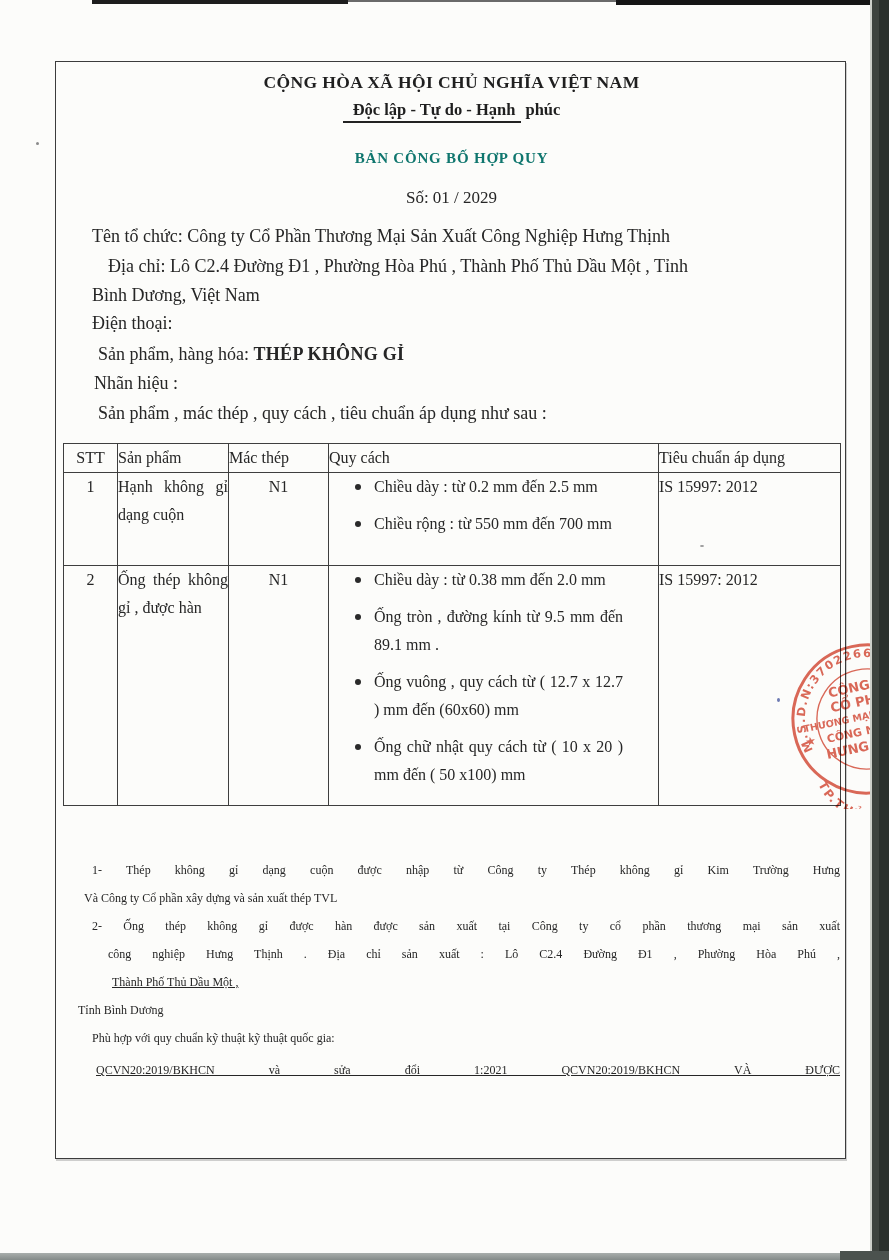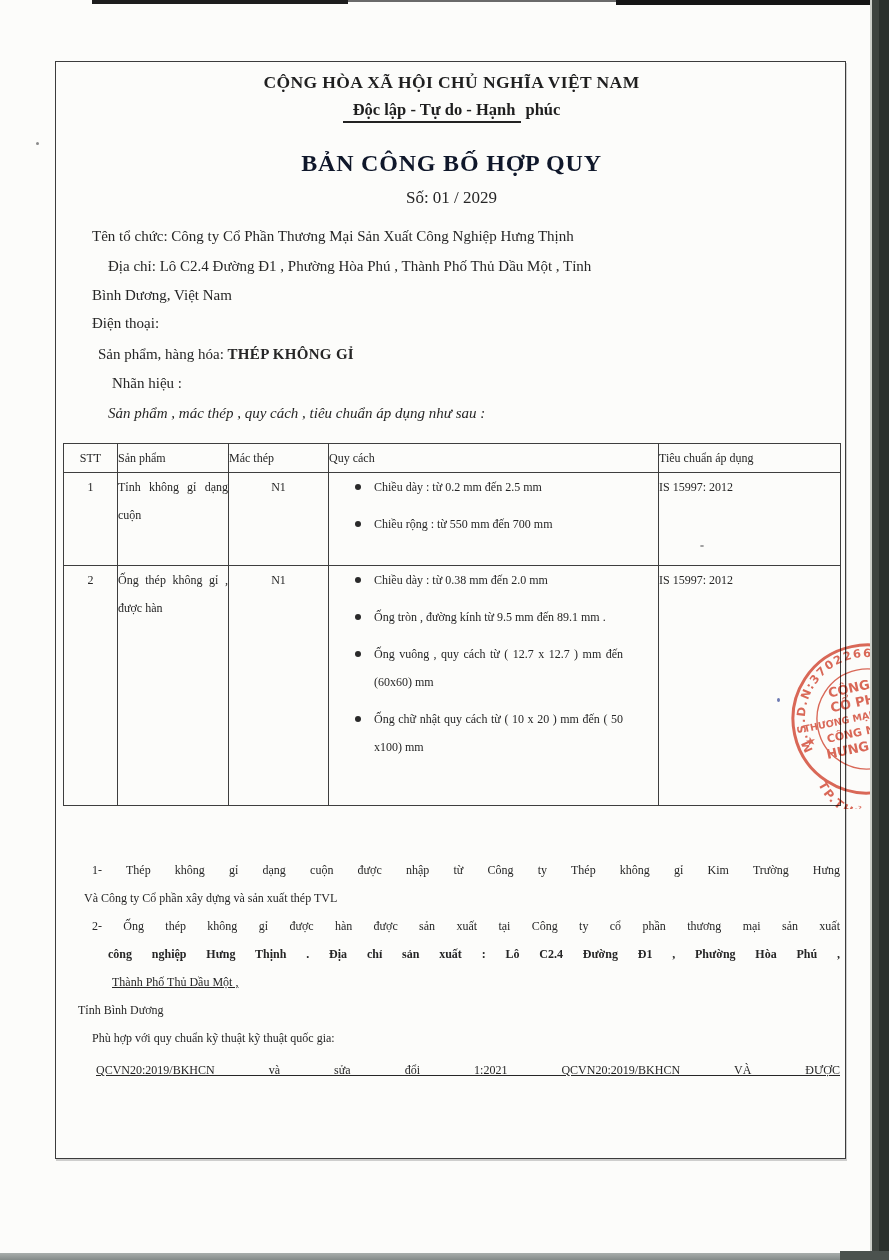--- a/index.html
+++ b/index.html
@@ -25,38 +25,38 @@
     position:absolute;left:55px;top:61px;width:791px;height:1098px;
     border:1.6px solid #3c3c3c;box-sizing:border-box;z-index:1;
     box-shadow:1px 2px 0 rgba(120,120,120,.35);
   }
   .abs{position:absolute;z-index:2;}
   .centerband{left:55px;width:793px;text-align:center;}
 
   .national-title{top:72px;font-size:17.5px;font-weight:bold;letter-spacing:.4px;color:#1f1f1f;}
   .motto{top:100px;font-size:16.5px;font-weight:bold;color:#1f1f1f;}
   .motto .u{border-bottom:2px solid #222;padding:0 6px 2px 10px;}
-  .doc-title{top:150px;font-size:24px;font-weight:bold;letter-spacing:.8px;color:#0f172a;}
+  .doc-title{top:150px;font-size:15px;font-weight:bold;letter-spacing:.8px;color:#0f766e;}
   .doc-number{top:188px;font-size:17px;}
 
-  .bodyline{font-size:15px;line-height:29px;white-space:nowrap;}
+  .bodyline{font-size:18px;line-height:29px;white-space:nowrap;}
   .l-org{left:92px;top:222px;}
   .l-addr1{left:108px;top:252px;}
   .l-addr2{left:92px;top:281px;}
   .l-phone{left:92px;top:309px;}
   .l-product{left:98px;top:340px;}
   .l-product b{font-weight:bold;letter-spacing:.3px;}
-  .l-brand{left:112px;top:369px;}
-  .l-intro{left:108px;top:399px;font-style:italic;}
+  .l-brand{left:94px;top:369px;}
+  .l-intro{left:98px;top:399px;}
 
   
   table.spec{
     position:absolute;left:63px;top:443px;width:777px;z-index:2;
     border-collapse:collapse;table-layout:fixed;
-    font-size:12px;line-height:28px;font-family:Liberation Serif, serif;
+    font-size:16px;line-height:28px;font-family:Liberation Serif, serif;
   }
   table.spec th,table.spec td{
     border:1px solid #3e3e3e;vertical-align:top;font-weight:normal;
     padding:0;box-sizing:border-box;
   }
   table.spec{border:1.5px solid #353535;}
   th.h-stt{text-align:center;padding:9px 0 7px;}
   th.h-left{text-align:left;padding:9px 0 7px 13px;}
   td.c-stt{text-align:center;padding-top:11px;height:100%;}
   td.c-prod{padding:11px 10px 0 13px;text-align:justify;}
@@ -68,21 +68,21 @@
   .spec-item{display:flex;margin-bottom:9px;}
   .dot{width:6px;height:6px;border-radius:50%;background:#2a2a2a;margin:11px 13px 0 26px;flex:none;}
   .spec-text{width:249px;text-align:justify;}
 
   
   .note-line{font-size:12px;line-height:28px;}
   .jl{text-align:justify;text-align-last:justify;}
   .notes{left:78px;top:856px;width:762px;}
   .ml14{margin-left:14px;}
   .ml6{margin-left:6px;}
-  .ml30{margin-left:30px;width:732px;font-weight:bold;}
+  .ml30{margin-left:30px;width:732px;}
   .ml34{margin-left:34px;text-decoration:underline;}
   .conform{left:62px;top:1056px;width:778px;}
 
   
   .stamp{position:absolute;left:782px;top:634px;z-index:4;mix-blend-mode:multiply;opacity:.92;}
   .stamp text{font-family:"DejaVu Sans","Liberation Sans",sans-serif;font-weight:bold;}
 </style>
 </head>
 <body>
 
@@ -124,21 +124,21 @@
     <tbody>
         <tr>
       <th class="h-stt">STT</th>
       <th class="h-left">Sản phẩm</th>
       <th class="h-left">Mác thép</th>
       <th class="h-left">Quy cách</th>
       <th class="h-left">Tiêu chuẩn áp dụng</th>
     </tr>
     <tr class="row1-h">
       <td class="c-stt">1</td>
-      <td class="c-prod">Tỉnh không gỉ dạng cuộn</td>
+      <td class="c-prod">Hạnh không gỉ dạng cuộn</td>
       <td class="c-grade">N1</td>
       <td class="c-spec">
         <div class="spec-item">
               <span class="dot"></span>
               <span class="spec-text">Chiều dày : từ 0.2 mm đến 2.5 mm</span>
             </div>
         <div class="spec-item">
               <span class="dot"></span>
               <span class="spec-text">Chiều rộng : từ 550 mm đến 700 mm</span>
             </div>

